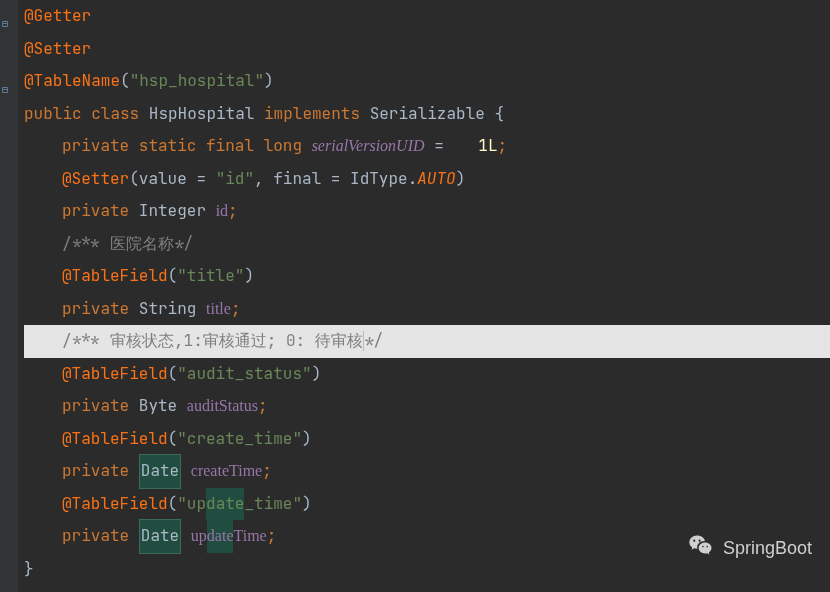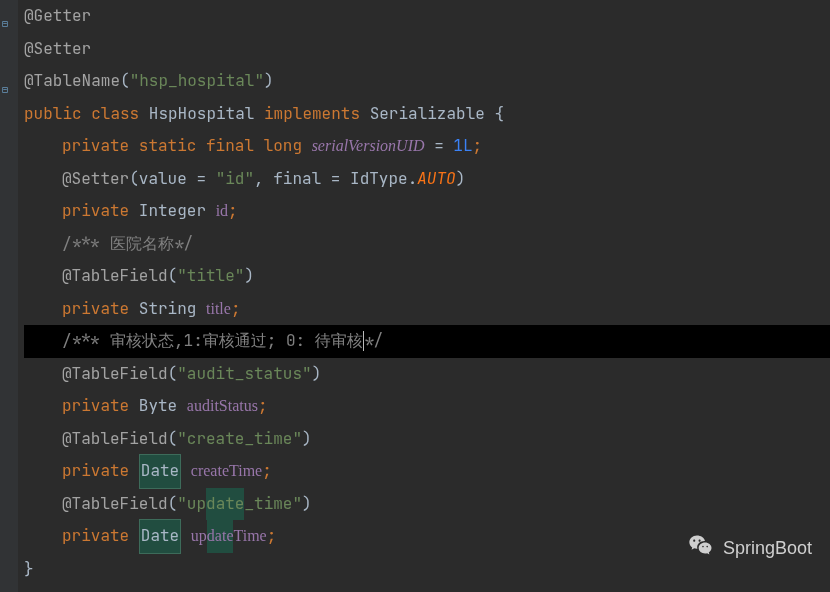--- a/index.html
+++ b/index.html
@@ -37,31 +37,31 @@
       padding-left: 6px;
       position: relative;
     }
     .line {
       white-space: pre;
       height: 32.5px;
       display: flex;
       align-items: center;
     }
     .cursor-line {
-      background: #000000;
+      background: #e5e5e5;
     }
     .indent1 { padding-left: 38px; }
     
     
-    .annotation { color: #a3a3a3; text-align: center; }
+    .annotation { color: #f97316; text-align: center; }
     .keyword { color: #cc7832; }
     .classname { color: #a9b7c6; }
     .string { color: #6a8759; }
     .comment { color: #808080; }
-    .number { color: #3b82f6; }
+    .number { color: #fef9c3; margin-left: 25px; }
     .static-field { color: #9876aa; font-style: italic; font-family: Liberation Serif, serif; }
     .type { color: #a9b7c6; }
     .paren { color: #a9b7c6; }
     .op { color: #a9b7c6; }
     .semicolon { color: #cc7832; }
     .brace { color: #a9b7c6; }
     .identifier { color: #9876aa; font-family: Liberation Serif, serif; }
     .enum-const { color: #f97316; font-style: italic; }
     
     .hl-box {

